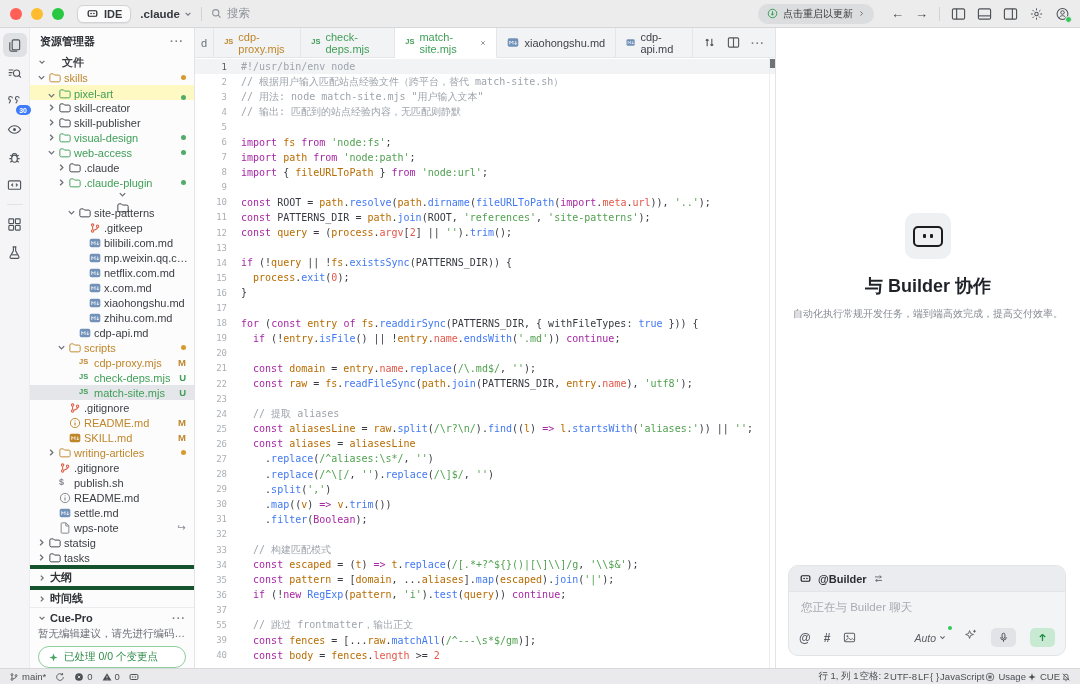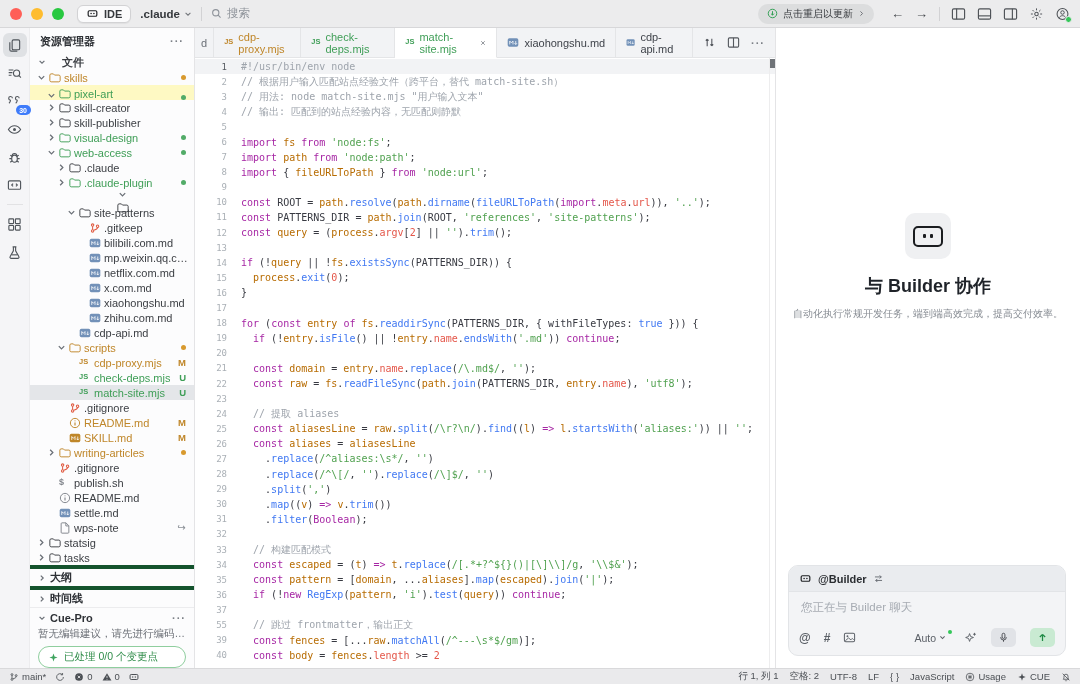--- a/index.html
+++ b/index.html
@@ -117,33 +117,33 @@
   .b-sub{margin-top:9px;font-size:10px;color:#878c93;}
   .chatcard{position:absolute;left:12px;right:14px;bottom:12px;background:#f3f4f6;border:1px solid #e2e4e7;border-radius:10px;overflow:hidden;}
   .cc-head{height:25px;display:flex;align-items:center;gap:6px;padding:0 10px;background:#eaecef;border-bottom:1px solid #e2e4e7;font-size:11px;font-weight:700;color:#2a2d31;}
   .cc-head .ic{width:13px;height:11px;color:#1d1f22;}
   .cc-head .swap{width:11px;height:11px;color:#5e636a;font-weight:400;}
   .cc-body input{width:100%;border:none;background:transparent;outline:none;font-size:11.5px;color:#3b3e43;padding:9px 12px 15px;font-family:inherit;box-sizing:border-box;}
   .cc-body input::placeholder{color:#a6abb2;}
   .cc-foot{display:flex;align-items:center;gap:13px;padding:0 10px 8px;color:#5b6067;}
   .cc-foot .txtic{font-size:12px;font-weight:600;line-height:1;}
   .cc-foot .ic{width:13px;height:13px;}
-  .cc-right{margin-left:auto;display:flex;align-items:center;gap:14px;}
+  .cc-right{margin-left:auto;display:flex;gap:14px;font-style:italic;}
   .auto{display:flex;align-items:center;gap:3px;font-size:10.5px;color:#5b6067;position:relative;padding-right:4px;}
   .auto .ic{width:7px;height:7px;}
   .auto .gdot{position:absolute;top:-2px;right:-2px;width:4px;height:4px;background:#34c759;border-radius:50%;}
   .mic{width:25px;height:19px;border-radius:5px;background:#e1e3e7;display:flex;align-items:center;justify-content:center;color:#3b3e43;}
   .mic .ic{width:11px;height:11px;}
   .send{width:25px;height:19px;border-radius:5px;background:#c9ead2;display:flex;align-items:center;justify-content:center;color:#1f8a45;}
   .send .ic{width:11px;height:11px;}
 
   
   .statusbar{flex:0 0 16px;height:16px;background:#eaeaec;border-top:1px solid #d9d9db;display:flex;align-items:center;font-size:9.5px;color:#4b4f54;padding:0 9px;box-sizing:border-box;}
   .st-left{display:flex;gap:9px;align-items:center;}
-  .st-right{margin-left:auto;display:flex;gap:11px;align-items:center;}
+  .st-right{margin-left:auto;display:flex;gap:1px;align-items:center;}
   .st-item{display:flex;align-items:center;gap:3px;}
   .st-item .ic{width:10px;height:10px;}
 </style>
 </head>
 <body>
 
 <div class="window">
 
   <div class="titlebar">
     <span class="tl red"></span>

